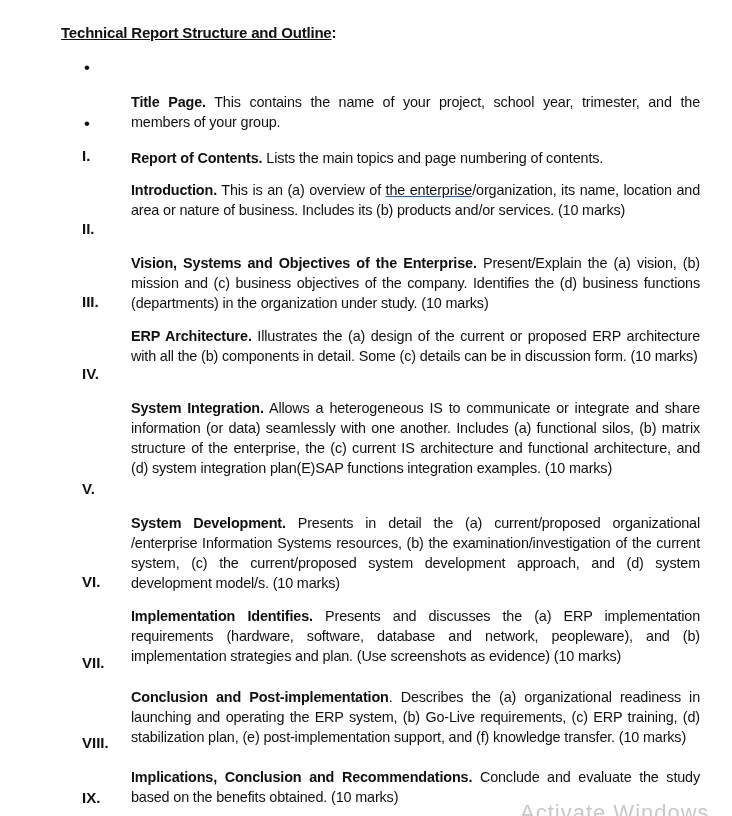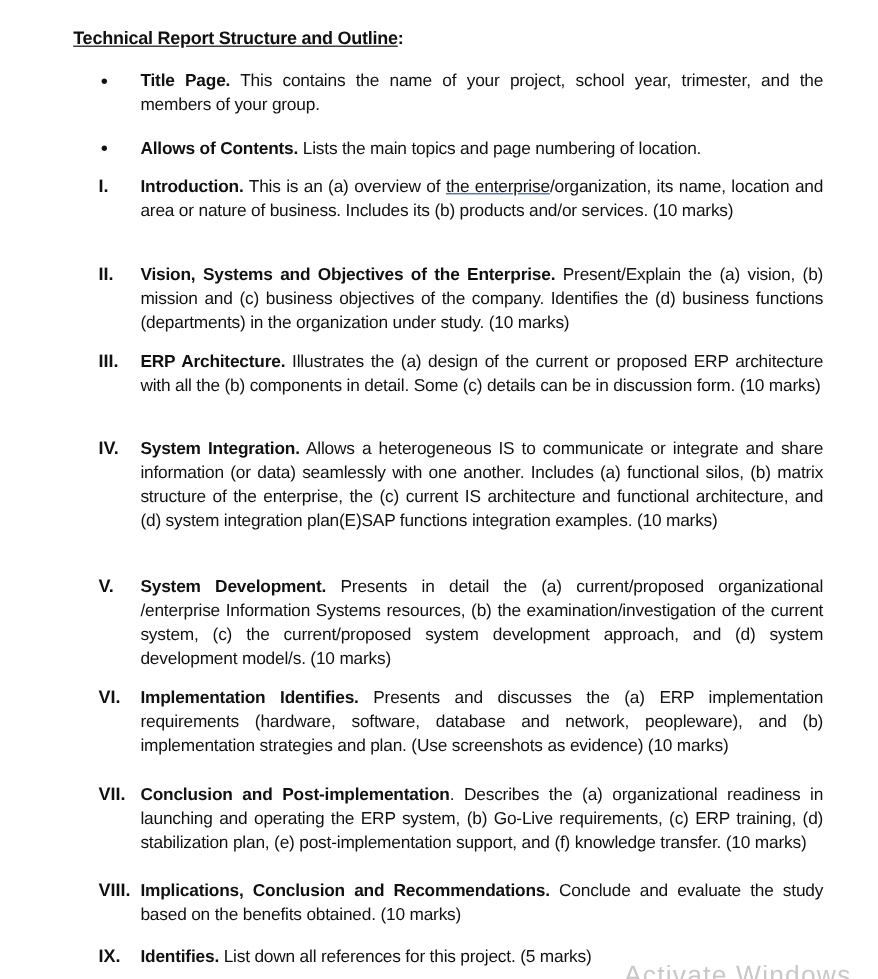--- a/index.html
+++ b/index.html
@@ -16,23 +16,24 @@
     .title .u { text-decoration: underline; }
     .item {
       position: absolute; left: 0; width: 732px;
     }
     .marker {
       position: absolute; left: 82px; font-size: 15px; font-weight: bold;
       line-height: 20px;
     }
     .marker.bullet { left: 84px; font-weight: normal; font-size: 17px; }
     .body {
-      position: absolute; left: 117px; width: 569px;
+      position: absolute; left: 131px; width: 569px;
       font-size: 14.4px; line-height: 20px; text-align: justify;
       letter-spacing: -0.15px;
+      margin-top: 34px;
     }
     .body b { font-weight: bold; }
     .ul-blue { text-decoration: underline; text-decoration-color: #2e5bbf; }
     .watermark {
       position: absolute; left: 520px; top: 800px;
       font-size: 22px; color: #c8c8c8; white-space: nowrap; letter-spacing: 1px;
     }
   </style>
 </head>
 <body>
@@ -40,21 +41,21 @@
 <div class="page">
   <div class="title"><span class="u">Technical Report Structure and Outline</span><span>:</span></div>
 
   <div class="item" style="top:58px">
     <span class="marker bullet">•</span>
     <div class="body"><b>Title Page.</b><span> This contains the name of your project, school year, trimester, and the members of your group.</span></div>
   </div>
 
   <div class="item" style="top:114px">
     <span class="marker bullet">•</span>
-    <div class="body"><b>Allows of Contents.</b><span>  Lists the main topics and page numbering of location.</span></div>
+    <div class="body"><b>Report of Contents.</b><span>  Lists the main topics and page numbering of contents.</span></div>
   </div>
 
   <div class="item" style="top:146px">
     <span class="marker">I.</span>
     <div class="body"><b>Introduction.</b><span>  This is an (a) overview of </span><span class="ul-blue">the  enterprise</span><span>/organization,  its name, location and area or nature of business. Includes its (b) products and/or services. (10 marks)</span></div>
   </div>
 
   <div class="item" style="top:219px">
     <span class="marker">II.</span>
     <div class="body"><b>Vision, Systems and Objectives of the Enterprise.</b><span> Present/Explain the (a) vision, (b) mission and (c) business objectives of the company.  Identifies the (d) business functions (departments) in the organization under study. (10 marks)</span></div>

